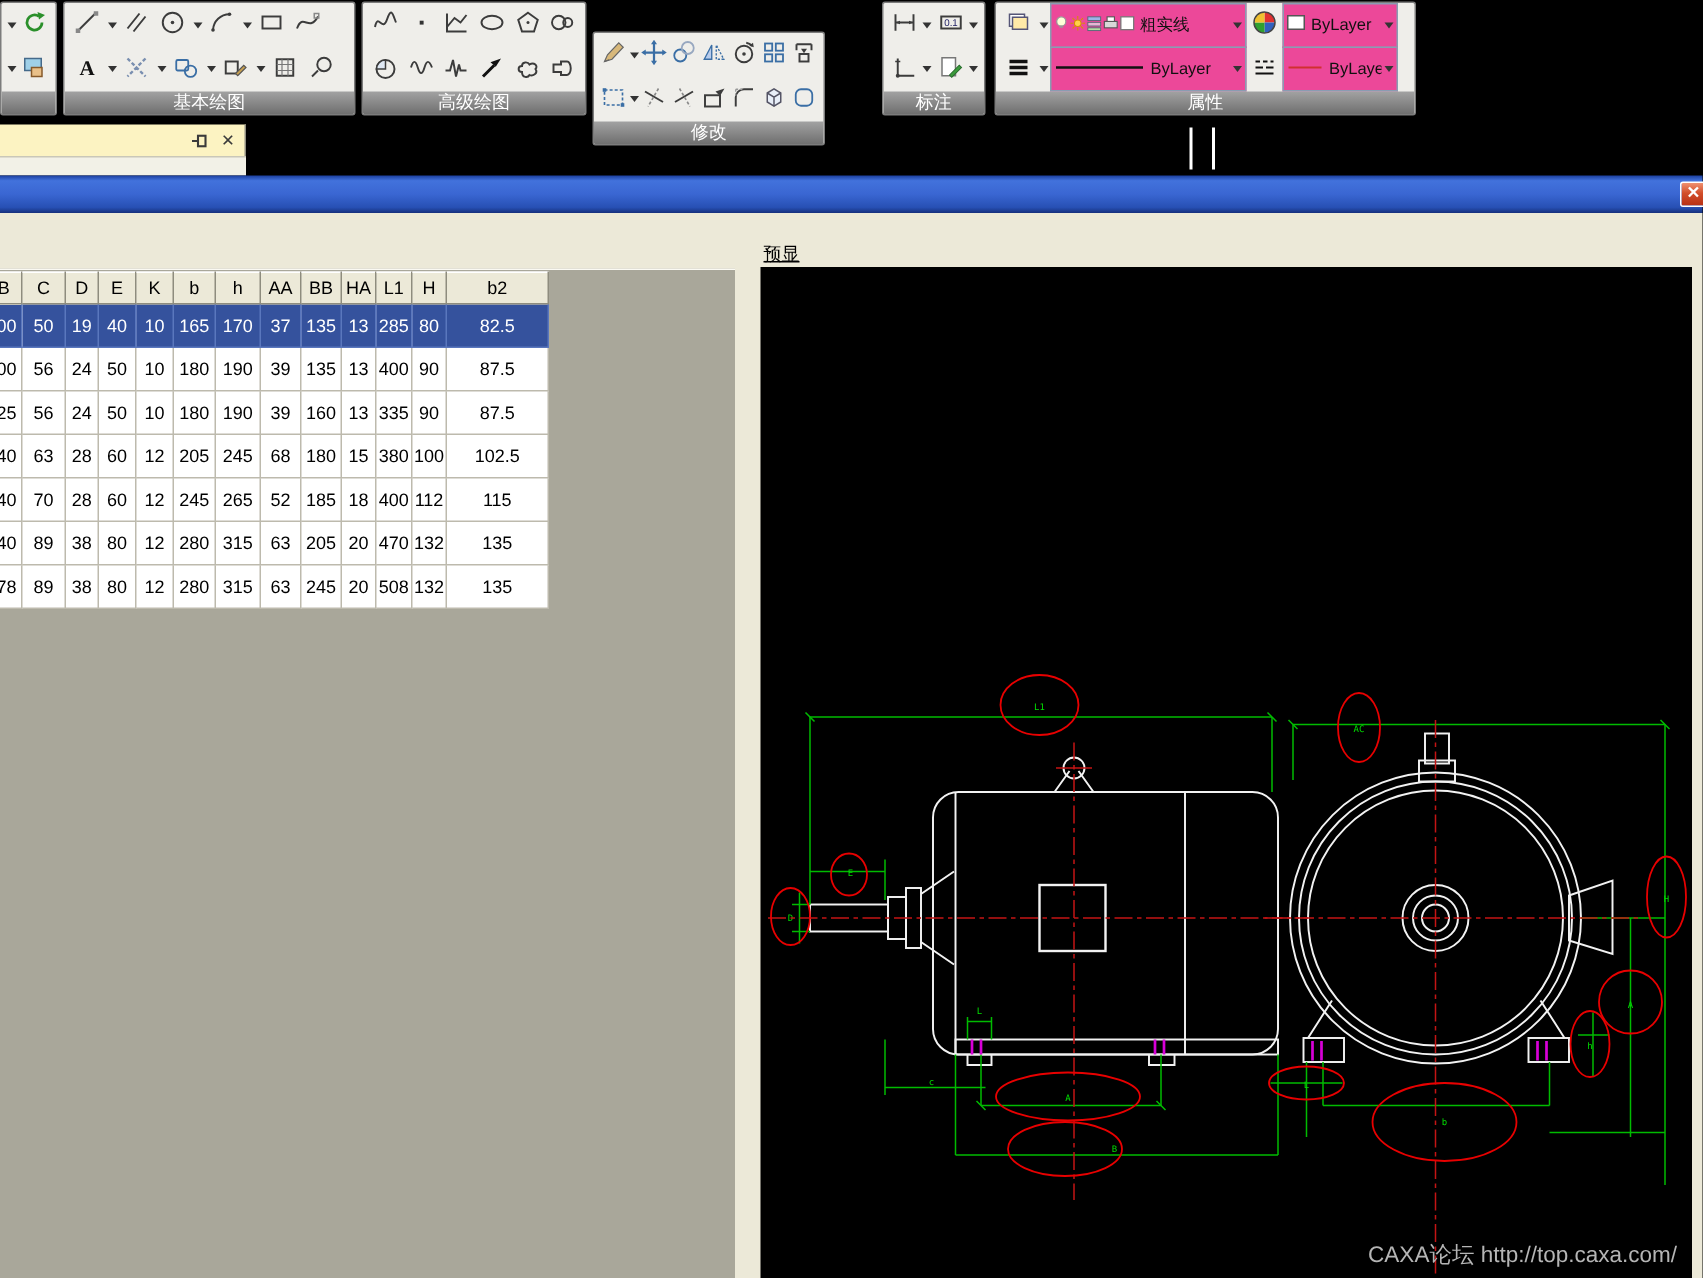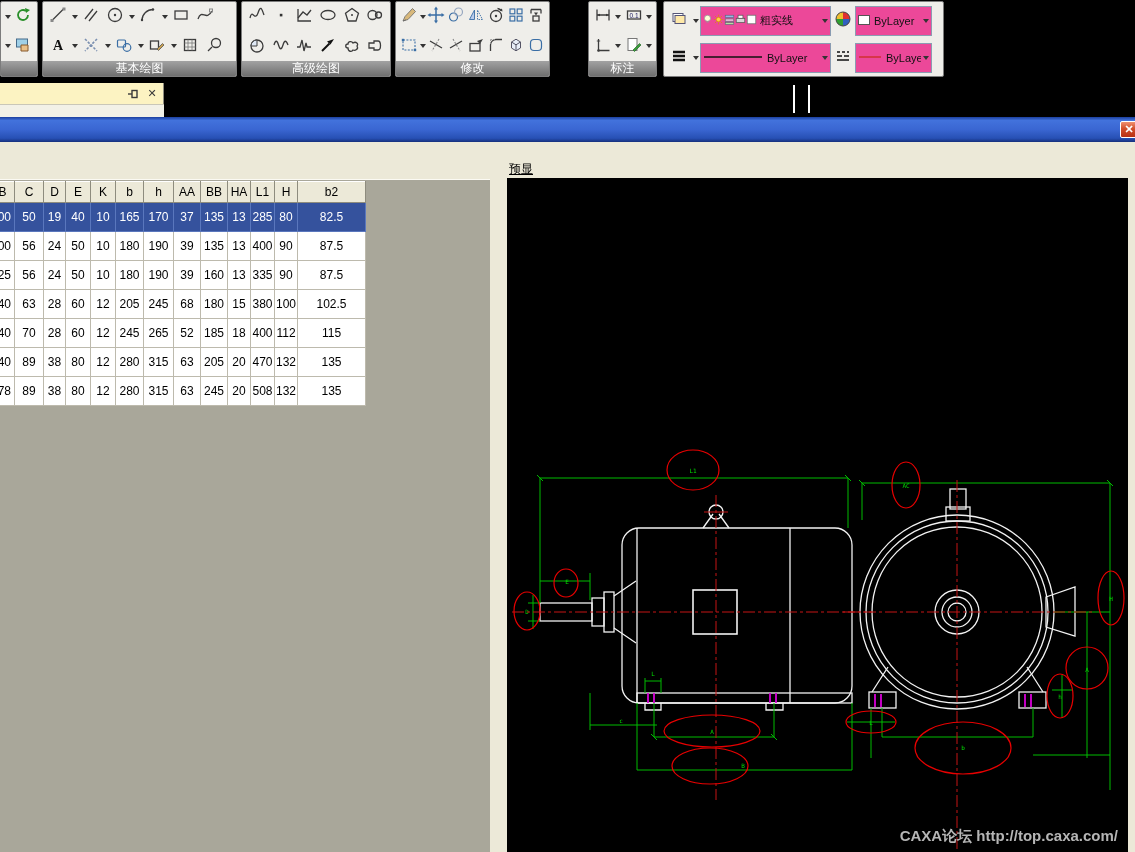--- a/index.html
+++ b/index.html
@@ -24,21 +24,21 @@
   #closebtn{position:absolute;right:-3px;top:4px;width:18px;height:17px;background:linear-gradient(#ef9070,#d24e2a 45%,#b83014);border:1px solid #fff;border-radius:2px;color:#fff;font-size:11px;line-height:15px;text-align:center;font-weight:bold;box-sizing:border-box;}
   #dialog{position:absolute;left:0;top:142px;width:1135px;height:710px;background:#ece9d8;}
   #gridarea{position:absolute;left:0;top:37px;width:490px;height:673px;background:#a9a79a;border-top:1px solid #fbfaf3;box-sizing:border-box;overflow:hidden;}
   table.grid{border-collapse:collapse;table-layout:fixed;position:absolute;left:-10px;top:1px;font-family:"Liberation Sans",sans-serif;font-size:12px;background:#fff;}
   table.grid th{background:#ece9d8;border-top:1px solid #fff;border-left:1px solid #fff;border-right:1px solid #8e8c7e;border-bottom:1px solid #8e8c7e;font-weight:normal;height:18px;color:#000;}
   table.grid td{background:#fff;border:1px solid #bdbaad;text-align:center;height:26px;color:#000;}
   table.grid td:first-child{text-align:right;padding-right:3px;overflow:hidden;}
   table.grid tr.sel td{background:#35529d;color:#fff;border-color:#5a77bd;}
   #previewlabel{position:absolute;left:509px;top:19px;font-size:12px;color:#000;text-decoration:underline;}
   #preview{position:absolute;left:507px;top:36px;width:621px;height:674px;background:#000;}
-  #watermark{position:absolute;right:10px;bottom:6px;color:#b5b5b5;font-size:15px;font-weight:bold;}
+  #watermark{position:absolute;right:10px;bottom:6px;color:#b5b5b5;font-size:15px;}
 </style>
 </head>
 <body>
 
 <div id="toolbars">
     <div class="tgroup" style="left: 0px; width: 38px;">
       <div class="trows">
         <div class="trow">
           <span class="caret"></span>
           <button class="tbtn">
@@ -213,21 +213,21 @@
           </button>
           <button class="tbtn">
             <span><svg width="18" height="18" viewBox="0 0 18 18">
                 <path d="M3,7 h5 v-2 h4 a2.5,4.5 0 0 1 0,9 h-4 v-2 h-5 z" stroke="#3c3c3c" stroke-width="1.3" fill="none"></path>
               </svg></span>
           </button>
         </div>
       </div>
       <div class="tlabel">高级绘图</div>
     </div>
-    <div class="tgroup" style="left: 395px; width: 155px;">
+    <div class="tgroup" style="left: 395px; width: 155px; margin-top: 20px;">
       <div class="trows">
         <div class="trow">
           <button class="tbtn">
             <span><svg width="18" height="18" viewBox="0 0 18 18">
                 <polygon points="3,15 5,10.5 12.5,2.5 15.5,5.5 8,13.5" fill="#d8b87a" stroke="#666" stroke-width="0.8"></polygon>
                 <path d="M3,15 l3,-1.2" stroke="#666" stroke-width="0.8"></path>
               </svg></span>
           </button>
           <span class="caret"></span>
           <button class="tbtn">
@@ -436,20 +436,21 @@
           </button>
           <div class="combo" style="width: 77px;">
             <span><svg width="26" height="12" viewBox="0 0 26 12">
                 <line x1="2" y1="6" x2="24" y2="6" stroke="#d03030" stroke-width="1.4"></line>
               </svg></span>
             <span class="ctext">ByLaye</span>
             <span class="ccaret"></span>
           </div>
         </div>
       </div>
+      <div class="tlabel">属性</div>
     </div>
   </div>
 
 <div class="vline" style="left:793px;top:85px;height:28px;"></div>
 <div class="vline" style="left:808px;top:85px;height:28px;"></div>
 
 <div id="dock">
   <span class="dicon">
       <svg width="12" height="12" viewBox="0 0 12 12">
         <path d="M1,6 h4" stroke="#3a3a3a" stroke-width="1.4" fill="none"></path>

